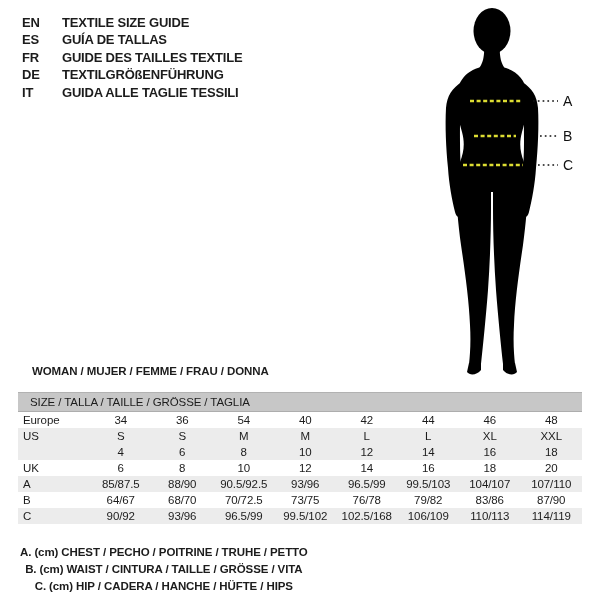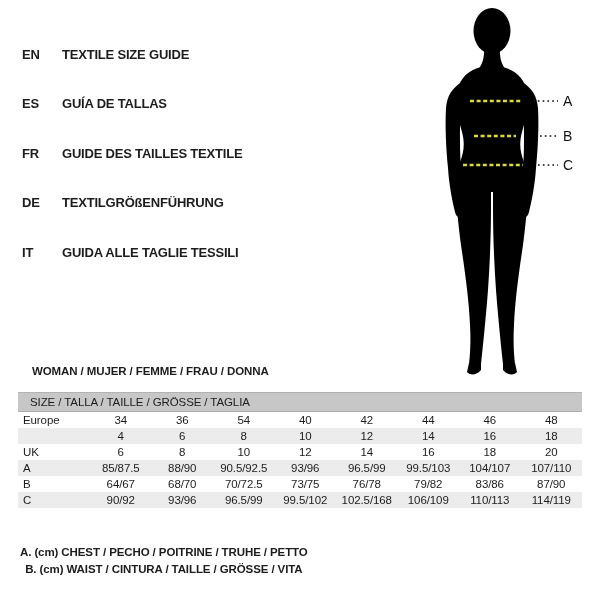--- a/index.html
+++ b/index.html
@@ -2,21 +2,21 @@
 <html><head>
 <meta charset="utf-8">
 <style>
   html,body{margin:0;padding:0;background:#fff;}
   .page{
     position:relative;width:600px;height:600px;background:#ffffff;
     font-family:"Liberation Sans", sans-serif;color:#1c1c1c;overflow:hidden;
   }
   
   .langs{position:absolute;left:22px;top:14px;}
-  .lang-row{display:flex;line-height:17.4px;font-size:13px;font-weight:700;letter-spacing:-0.2px;margin-top:32px;}
+  .lang-row{display:flex;line-height:17.4px;font-size:13px;font-weight:700;letter-spacing:-0.2px;}
   .lang-code{width:40px;flex:0 0 40px;}
   
   .figure{position:absolute;left:400px;top:0;}
   .figure text{font-family:"Liberation Sans",sans-serif;font-size:14px;fill:#111;}
   
   .section-title{position:absolute;left:32px;top:365px;font-size:11.5px;font-weight:700;letter-spacing:-0.1px;}
   
   table.size-table{
     position:absolute;left:18px;top:392px;width:564px;
     border-collapse:collapse;table-layout:fixed;font-size:11.5px;letter-spacing:-0.1px;
@@ -109,20 +109,31 @@
           <td>34</td>
           <td>36</td>
           <td>54</td>
           <td>40</td>
           <td>42</td>
           <td>44</td>
           <td>46</td>
           <td>48</td>
         </tr>
         <tr class="shaded">
+          <td class="row-label">US</td>
+          <td>S</td>
+          <td>S</td>
+          <td>M</td>
+          <td>M</td>
+          <td>L</td>
+          <td>L</td>
+          <td>XL</td>
+          <td>XXL</td>
+        </tr>
+        <tr class="shaded">
           <td class="row-label"></td>
           <td>4</td>
           <td>6</td>
           <td>8</td>
           <td>10</td>
           <td>12</td>
           <td>14</td>
           <td>16</td>
           <td>18</td>
         </tr>
@@ -169,15 +180,16 @@
           <td>106/109</td>
           <td>110/113</td>
           <td>114/119</td>
         </tr>
       </tbody>
   </table>
 
   <div class="legend" id="legend">
       <div class="legend-line">A. (cm) CHEST / PECHO / POITRINE / TRUHE / PETTO</div>
       <div class="legend-line">B. (cm) WAIST / CINTURA / TAILLE / GRÖSSE / VITA</div>
+      <div class="legend-line">C. (cm) HIP / CADERA / HANCHE / HÜFTE / HIPS</div>
     </div>
 
 </div>
 
 </body></html>

